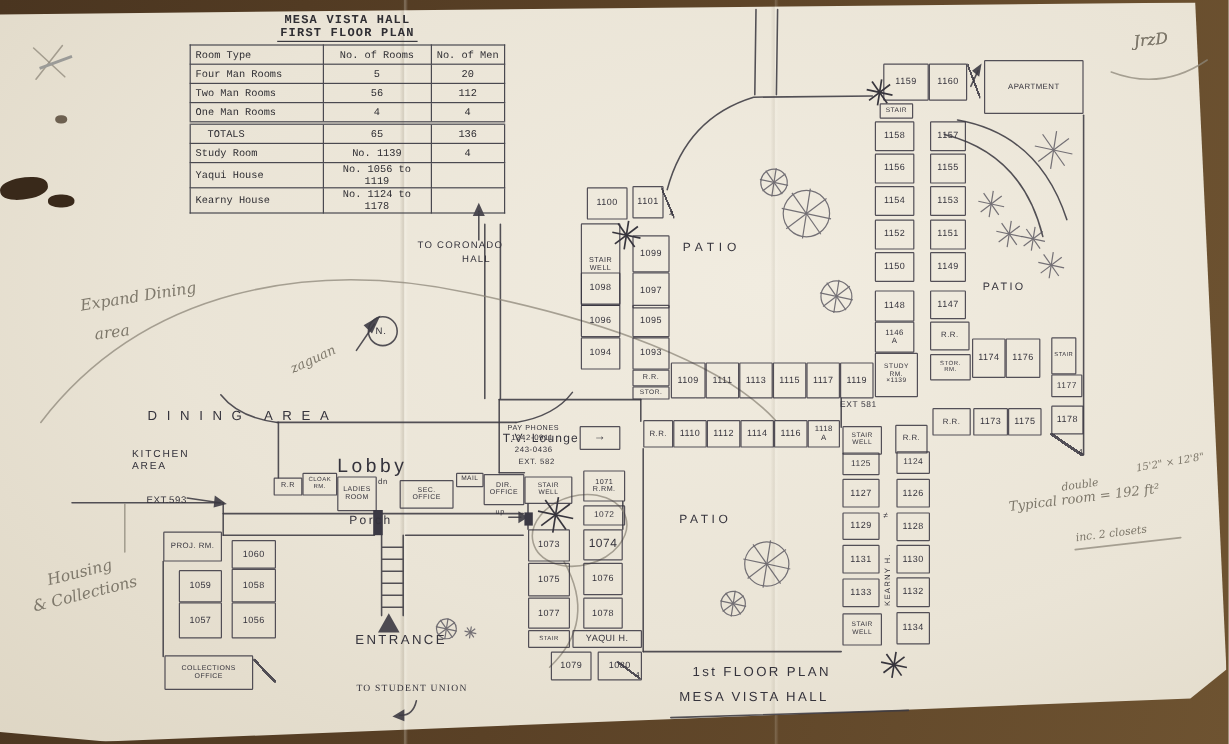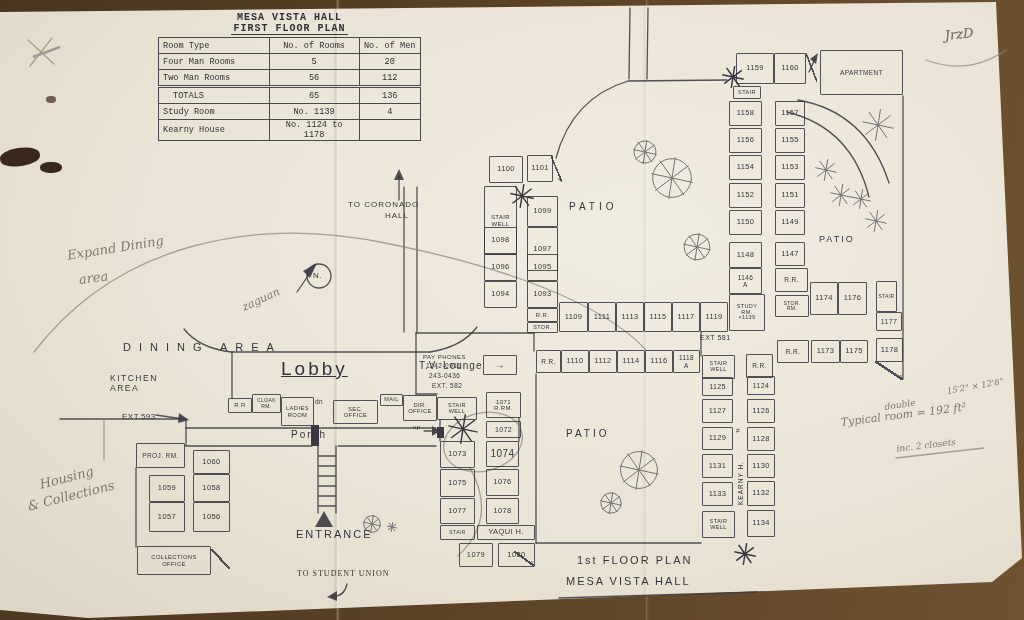--- a/index.html
+++ b/index.html
@@ -210,21 +210,21 @@
 
   <div id="plan-layer">
       <div class="door" style="left: 311px; top: 425px; width: 8px; height: 21px;"></div>
       <div class="door" style="left: 437px; top: 427px; width: 7px; height: 11px;"></div>
       <div class="room" style="left: 489px; top: 156px; width: 34px; height: 27px; font-size: 7.5px;">1100</div>
       <div class="room" style="left: 527px; top: 155px; width: 26px; height: 27px; font-size: 7.5px;">1101</div>
       <div class="room" style="left: 484px; top: 186px; width: 33px; height: 69px; font-size: 6px;">STAIR
 WELL</div>
       <div class="room" style="left: 527px; top: 196px; width: 31px; height: 31px; font-size: 7.5px;">1099</div>
       <div class="room" style="left: 484px; top: 227px; width: 33px; height: 27px; font-size: 7.5px;">1098</div>
-      <div class="room" style="left: 527px; top: 227px; width: 31px; height: 44px; font-size: 7.5px;">1097</div>
+      <div class="room" style="left: 527px; top: 227px; width: 31px; height: 30px; font-size: 7.5px;">1097</div>
       <div class="room" style="left: 484px; top: 254px; width: 33px; height: 27px; font-size: 7.5px;">1096</div>
       <div class="room" style="left: 527px; top: 254px; width: 31px; height: 27px; font-size: 7.5px;">1095</div>
       <div class="room" style="left: 484px; top: 281px; width: 33px; height: 27px; font-size: 7.5px;">1094</div>
       <div class="room" style="left: 527px; top: 281px; width: 31px; height: 27px; font-size: 7.5px;">1093</div>
       <div class="room" style="left: 527px; top: 308px; width: 31px; height: 14px; font-size: 6px;">R.R.</div>
       <div class="room" style="left: 527px; top: 322px; width: 31px; height: 11px; font-size: 5.5px;">STOR.</div>
       <div class="room" style="left: 559px; top: 302px; width: 29px; height: 30px; font-size: 7.5px;">1109</div>
       <div class="room" style="left: 588px; top: 302px; width: 28px; height: 30px; font-size: 7.5px;">1111</div>
       <div class="room" style="left: 616px; top: 302px; width: 28px; height: 30px; font-size: 7.5px;">1113</div>
       <div class="room" style="left: 644px; top: 302px; width: 28px; height: 30px; font-size: 7.5px;">1115</div>
@@ -327,21 +327,21 @@
         <span>4</span>
       </div>
       <div class="diag" style="left: 514px; top: 551px; width: 20px; height: 15px;">
         <span>4</span>
       </div>
       <div class="diag" style="left: 211px; top: 549px; width: 19px; height: 20px;"></div>
       <div class="plabel" style="left: 123px; top: 341px; font-size: 11px; letter-spacing: 8px;">DINING  AREA</div>
       <div class="plabel" style="left: 110px; top: 374px; font-size: 8.5px; letter-spacing: 1.5px;">KITCHEN
 AREA</div>
       <div class="plabel" style="left: 122px; top: 412px; font-size: 8px; letter-spacing: 0.5px;">EXT.593</div>
-      <div class="plabel" style="left: 281px; top: 358px; font-size: 19px; letter-spacing: 3px; text-decoration: underline;">Lobby</div>
+      <div class="plabel" style="left: 281px; top: 380px; font-size: 16px; letter-spacing: 3px;">Lobby</div>
       <div class="plabel" style="left: 291px; top: 429px; font-size: 10px; letter-spacing: 2px;">Porch</div>
       <div class="plabel" style="left: 296px; top: 528px; font-size: 11px; letter-spacing: 2px;">ENTRANCE</div>
       <div class="plabel" style="left: 297px; top: 569px; font-size: 8px; letter-spacing: 1px; font-family: Liberation Serif, serif;">TO  STUDENT  UNION</div>
       <div class="plabel" style="left: 348px; top: 200px; font-size: 8px; letter-spacing: 1px;">TO  CORONADO</div>
       <div class="plabel" style="left: 385px; top: 211px; font-size: 8px; letter-spacing: 1px;">HALL</div>
       <div class="plabel" style="left: 419px; top: 335px; font-size: 10px; letter-spacing: 1px; margin-top: 25px;">T.V.  Lounge</div>
       <div class="plabel" style="left: 423px; top: 354px; font-size: 6px; letter-spacing: 0.5px;">PAY PHONES</div>
       <div class="plabel" style="left: 426px; top: 362px; font-size: 6.5px; letter-spacing: 0.5px;">1242-0911</div>
       <div class="plabel" style="left: 429px; top: 372px; font-size: 6.5px; letter-spacing: 0.5px;">243-0436</div>
       <div class="plabel" style="left: 432px; top: 382px; font-size: 6.5px; letter-spacing: 0.5px;">EXT. 582</div>
@@ -381,31 +381,41 @@
           <tr>
             <td style="width: 104px;">Four Man Rooms</td>
             <td class="c" style="width: 92px;">5</td>
             <td class="c" style="width: 60px;">20</td>
           </tr>
           <tr>
             <td style="width: 104px;">Two Man Rooms</td>
             <td class="c" style="width: 92px;">56</td>
             <td class="c" style="width: 60px;">112</td>
           </tr>
+          <tr>
+            <td style="width: 104px;">One Man Rooms</td>
+            <td class="c" style="width: 92px;">4</td>
+            <td class="c" style="width: 60px;">4</td>
+          </tr>
           <tr class="totals">
             <td style="width: 104px;">TOTALS</td>
             <td class="c" style="width: 92px;">65</td>
             <td class="c" style="width: 60px;">136</td>
           </tr>
           <tr>
             <td style="width: 104px;">Study Room</td>
             <td class="c" style="width: 92px;">No. 1139</td>
             <td class="c" style="width: 60px;">4</td>
           </tr>
           <tr>
+            <td style="width: 104px;">Yaqui House</td>
+            <td class="c" style="width: 92px;">No. 1056 to 1119</td>
+            <td class="c" style="width: 60px;"></td>
+          </tr>
+          <tr>
             <td style="width: 104px;">Kearny House</td>
             <td class="c" style="width: 92px;">No. 1124 to 1178</td>
             <td class="c" style="width: 60px;"></td>
           </tr>
         </tbody>
       </table>
   </div>
 
   <div class="pnote" style="left:944px;top:28px;font-size:13px;transform:rotate(-6deg);">JrzD</div>
 

